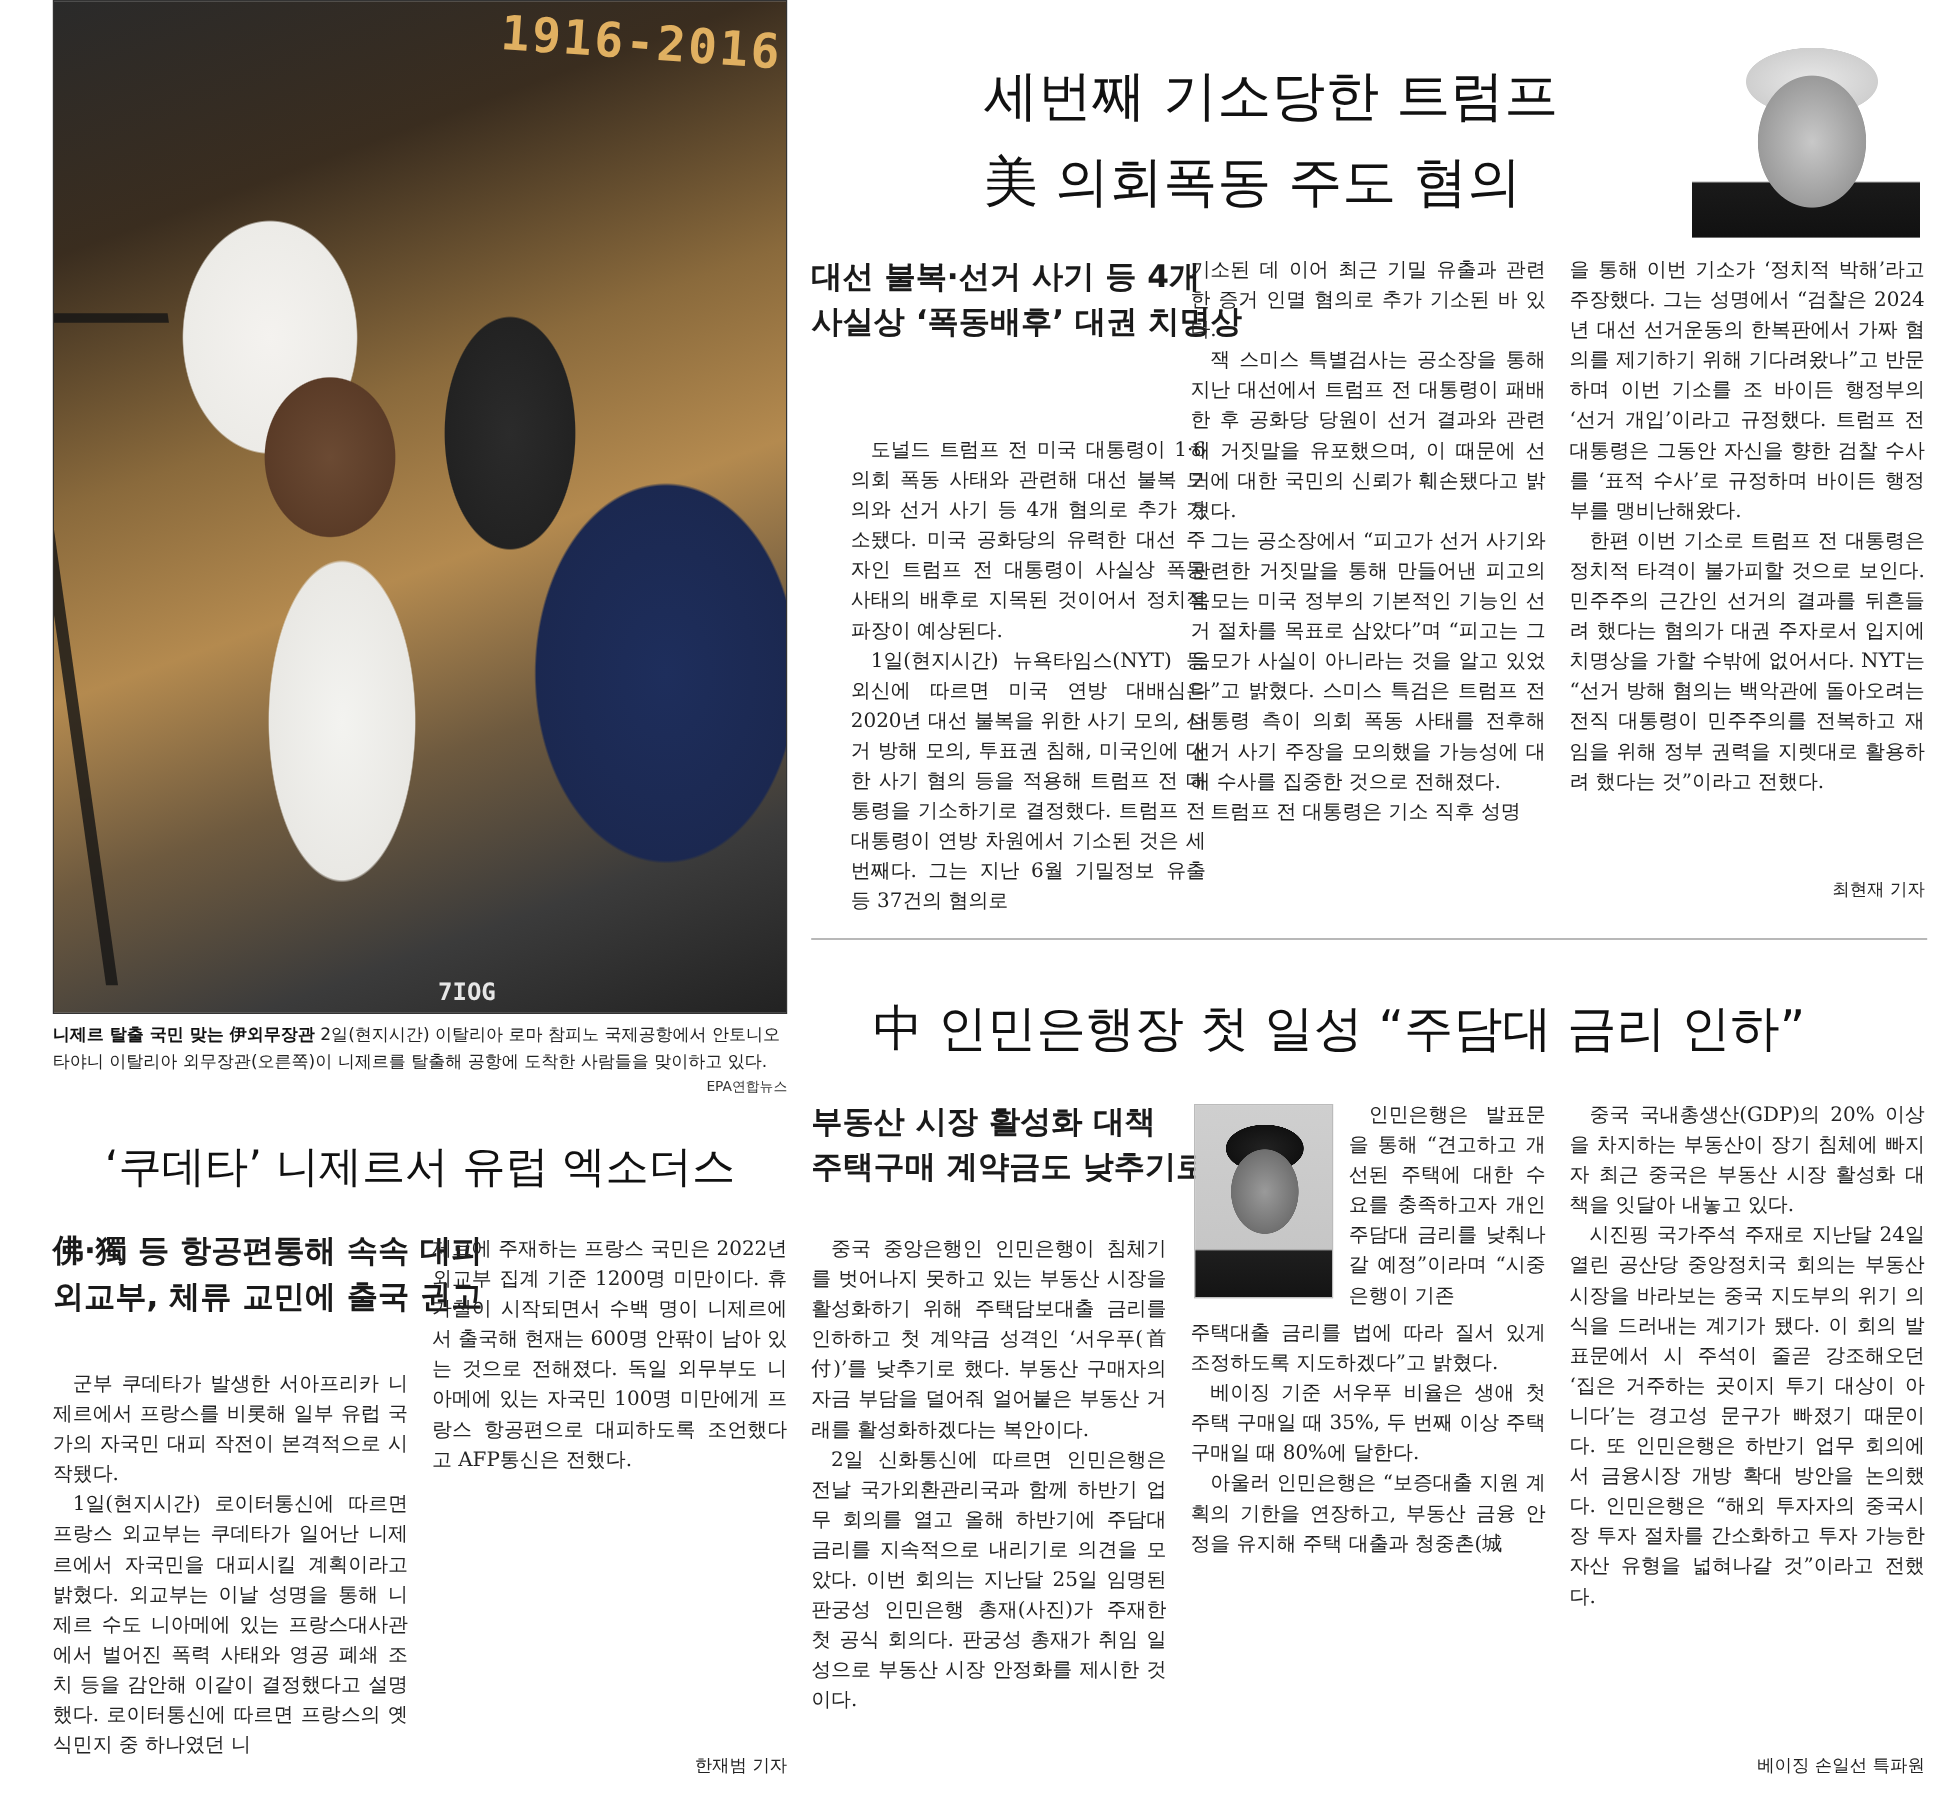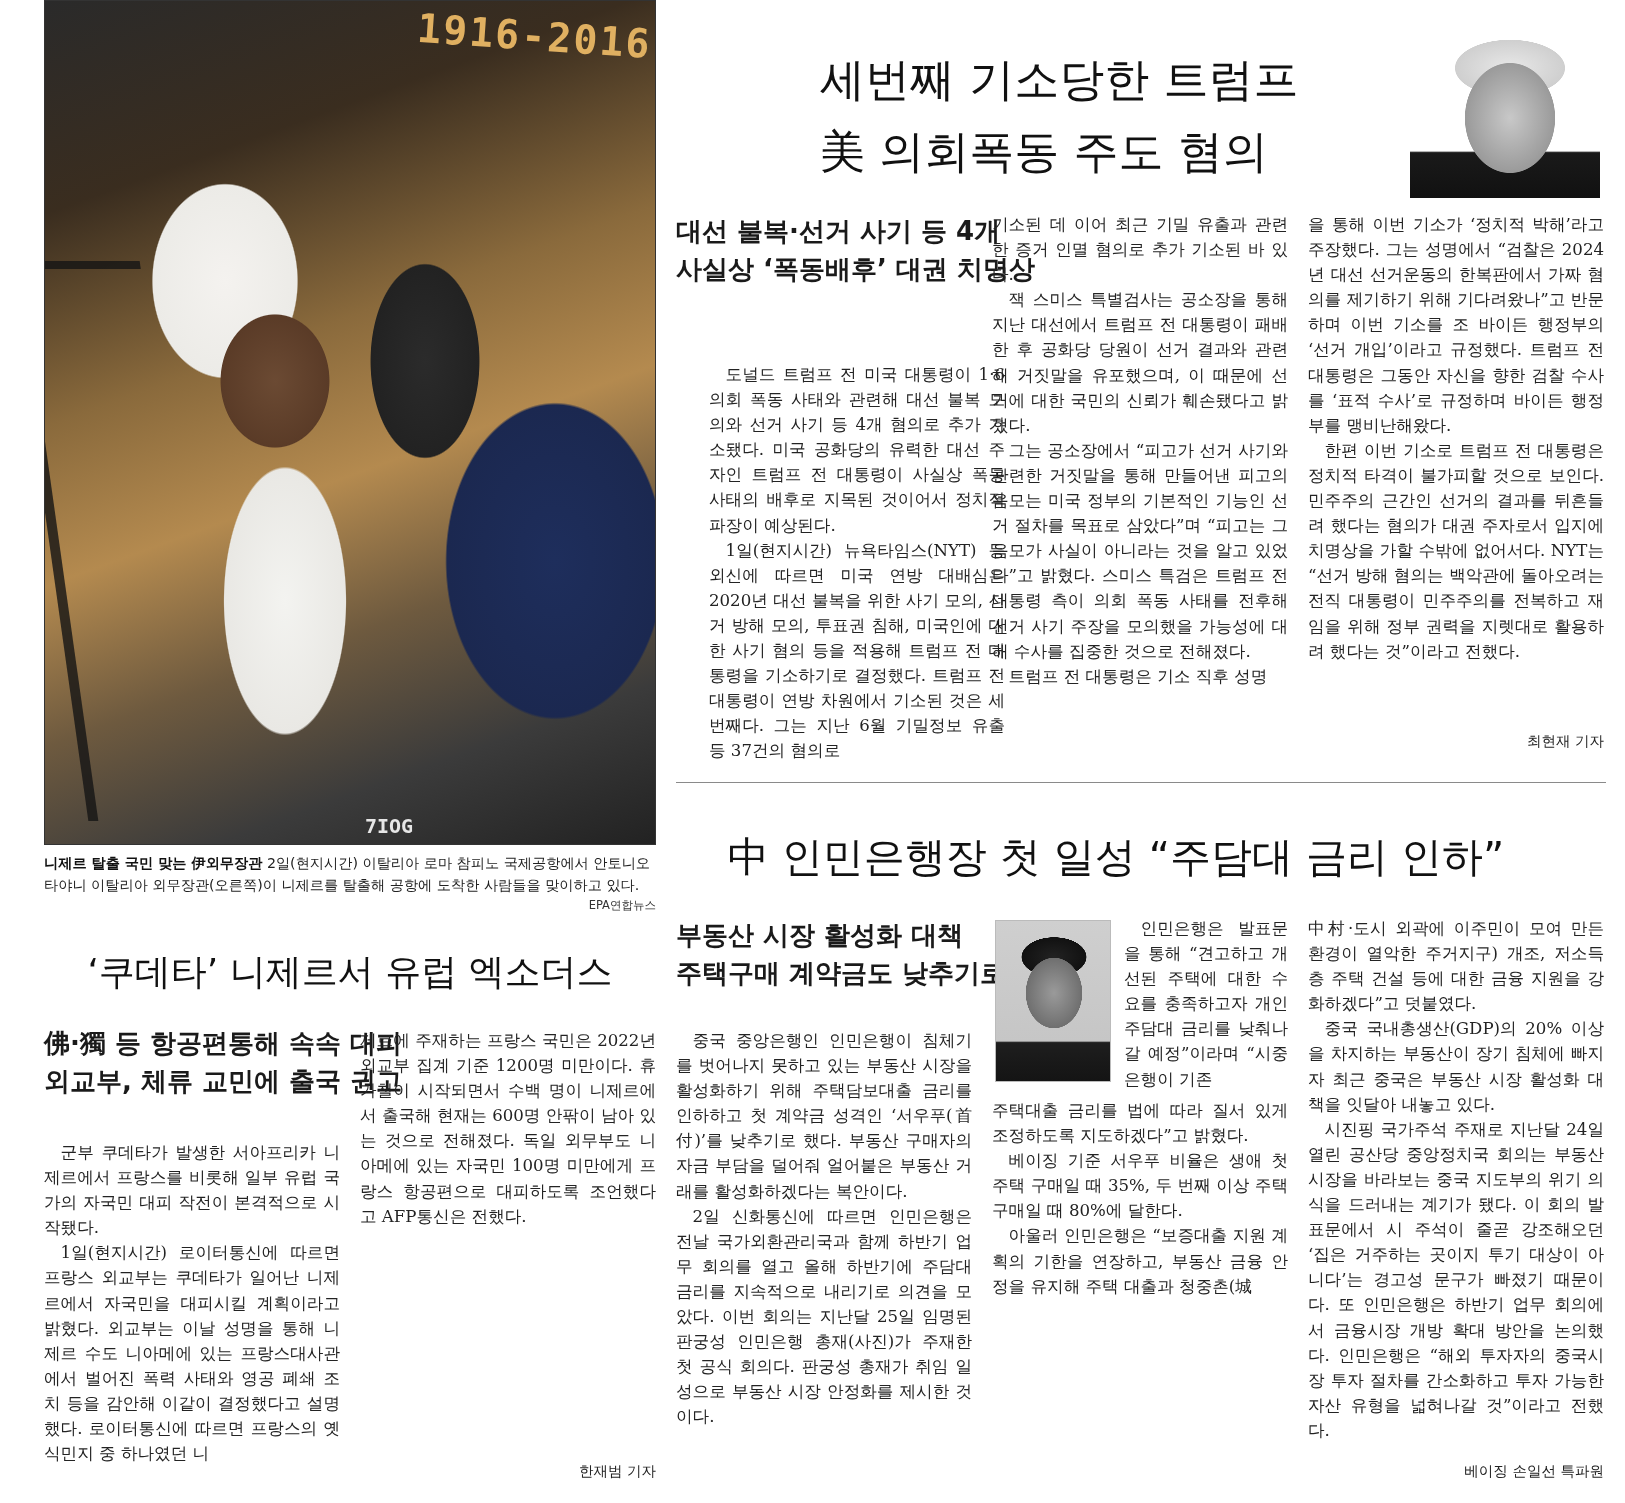--- a/index.html
+++ b/index.html
@@ -139,17 +139,16 @@
 <div class="abs pan-photo"></div>
 <div class="abs col" style="left:1124px; top:916px; width:164px;">
   <p>인민은행은 발표문을 통해 “견고하고 개선된 주택에 대한 수요를 충족하고자 개인 주담대 금리를 낮춰나갈 예정”이라며 “시중은행이 기존</p>
 </div>
 <div class="abs col" style="left:992px; top:1098px; width:296px;">
   <p class="noind">주택대출 금리를 법에 따라 질서 있게 조정하도록 지도하겠다”고 밝혔다.</p>
   <p>베이징 기준 서우푸 비율은 생애 첫 주택 구매일 때 35%, 두 번째 이상 주택 구매일 때 80%에 달한다.</p>
   <p>아울러 인민은행은 “보증대출 지원 계획의 기한을 연장하고, 부동산 금융 안정을 유지해 주택 대출과 청중촌(城</p>
 </div>
 <div class="abs col" style="left:1308px; top:916px; width:296px;">
-  <p class="noind">中村·도시 외곽에 이주민이 모여 만든 환경이 열악한 주거지구) 개조, 저소득층 주택 건설 등에 대한 금융 지원을 강화하겠다”고 덧붙였다.</p>
   <p>중국 국내총생산(GDP)의 20% 이상을 차지하는 부동산이 장기 침체에 빠지자 최근 중국은 부동산 시장 활성화 대책을 잇달아 내놓고 있다.</p>
   <p>시진핑 국가주석 주재로 지난달 24일 열린 공산당 중앙정치국 회의는 부동산 시장을 바라보는 중국 지도부의 위기 의식을 드러내는 계기가 됐다. 이 회의 발표문에서 시 주석이 줄곧 강조해오던 ‘집은 거주하는 곳이지 투기 대상이 아니다’는 경고성 문구가 빠졌기 때문이다. 또 인민은행은 하반기 업무 회의에서 금융시장 개방 확대 방안을 논의했다. 인민은행은 “해외 투자자의 중국시장 투자 절차를 간소화하고 투자 가능한 자산 유형을 넓혀나갈 것”이라고 전했다.</p>
 </div>
 <div class="abs byline" style="left:1420px; top:1462px; width:184px;">베이징 손일선 특파원</div>
 
 </body></html>

